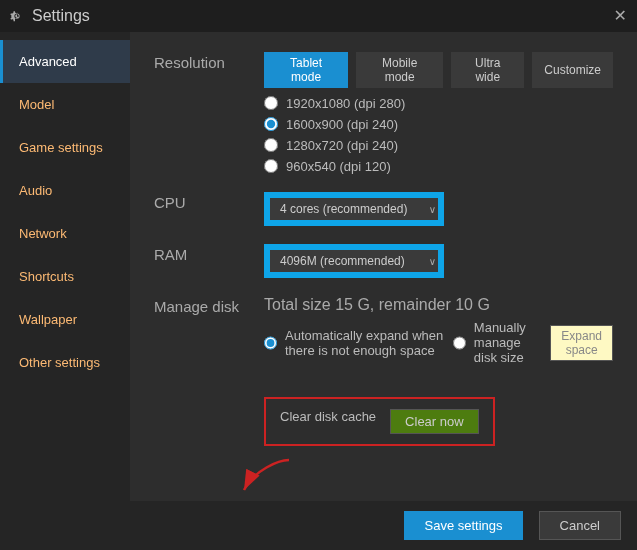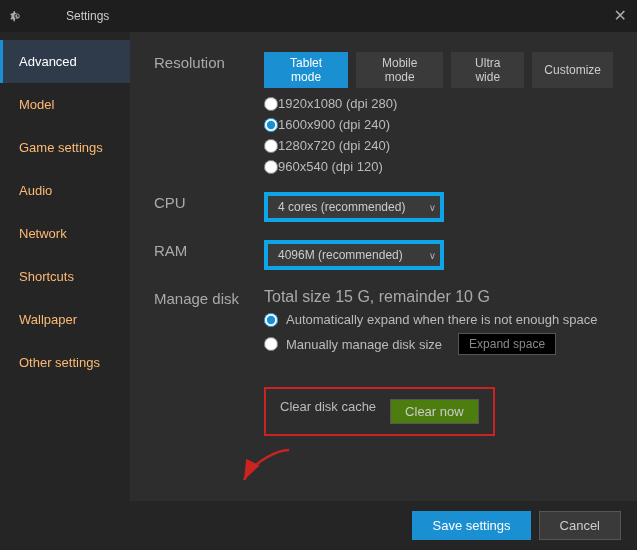--- a/index.html
+++ b/index.html
@@ -26,23 +26,22 @@
       display: flex;
       align-items: center;
       gap: 8px;
     }
     .title-bar-icon {
       width: 14px;
       height: 14px;
       color: #aaa;
     }
     .title-bar-title {
-      font-size: 12px;
-      color: #ccc;
-      margin-left: 34px;
+      font-size: 16px;
+      color: #ccc;
     }
     .title-bar-close {
       font-size: 16px;
       color: #aaa;
       cursor: pointer;
       line-height: 1;
     }
 
     
     .main-layout {
@@ -117,35 +116,36 @@
 
     
     .radio-group {
       display: flex;
       flex-direction: column;
       gap: 6px;
       margin-top: 8px;
     }
     .radio-option {
       display: flex;
-      align-items: center;
+      align-items: flex-start;
+      gap: 8px;
       font-size: 13px;
       color: #bbb;
     }
     .radio-input {
       width: 14px;
       height: 14px;
       accent-color: #1a8fd1;
       cursor: pointer;
     }
 
     
     .select-dropdown {
       background: #3a3a3a;
-      border: 4px solid #0ea5e9;
+      border: 6px solid #0ea5e9;
       color: #ccc;
       padding: 4px 10px;
       font-size: 12px;
       cursor: pointer;
       min-width: 180px;
       appearance: none;
       -webkit-appearance: none;
       position: relative;
     }
     .select-wrapper {
@@ -167,33 +167,33 @@
     }
 
     
     .disk-info {
       font-size: 16px;
       color: #aaa;
       margin-bottom: 6px;
     }
     .disk-radio-group {
       display: flex;
-      flex-direction: column;
+      flex-direction: row;
       gap: 6px;
       justify-content: space-between;
     }
     .disk-radio-option {
       display: flex;
       align-items: center;
       gap: 8px;
       font-size: 13px;
       color: #bbb;
     }
     .expand-btn {
-      background: #000000;
+      background: #fef9c3;
       border: 1px solid #555;
       color: #888;
       padding: 3px 10px;
       font-size: 12px;
       cursor: pointer;
       margin-left: 8px;
     }
 
     
     .clear-cache-row {
@@ -221,21 +221,21 @@
     
     .footer {
       position: absolute;
       bottom: 0;
       right: 0;
       width: calc(637px - 130px);
       background: #252525;
       display: flex;
       justify-content: flex-end;
       padding: 10px 16px;
-      gap: 8px;
+      gap: 16px;
     }
     .footer-btn {
       padding: 6px 20px;
       font-size: 13px;
       cursor: pointer;
       border: none;
     }
     .footer-btn.save {
       background: #1a8fd1;
       color: #fff;

